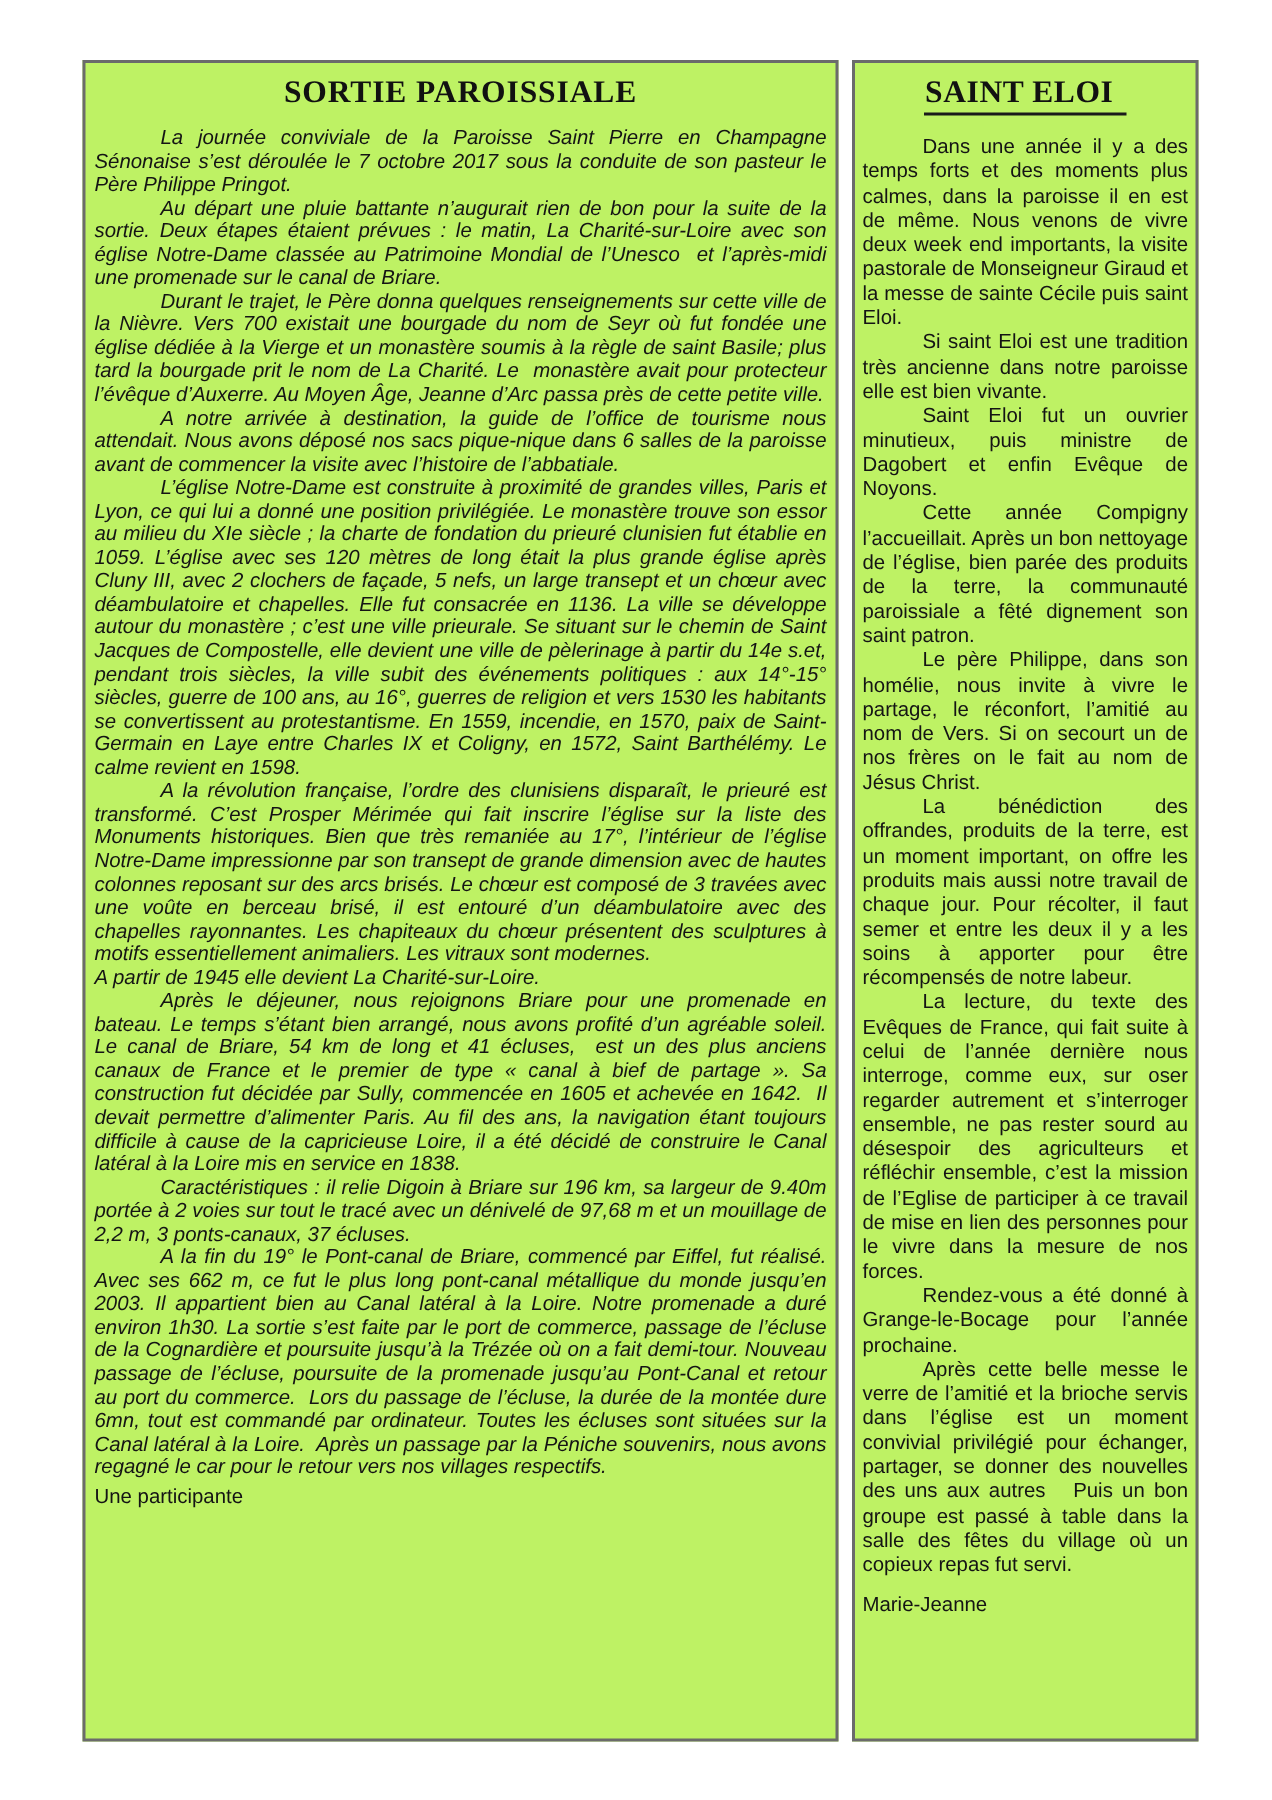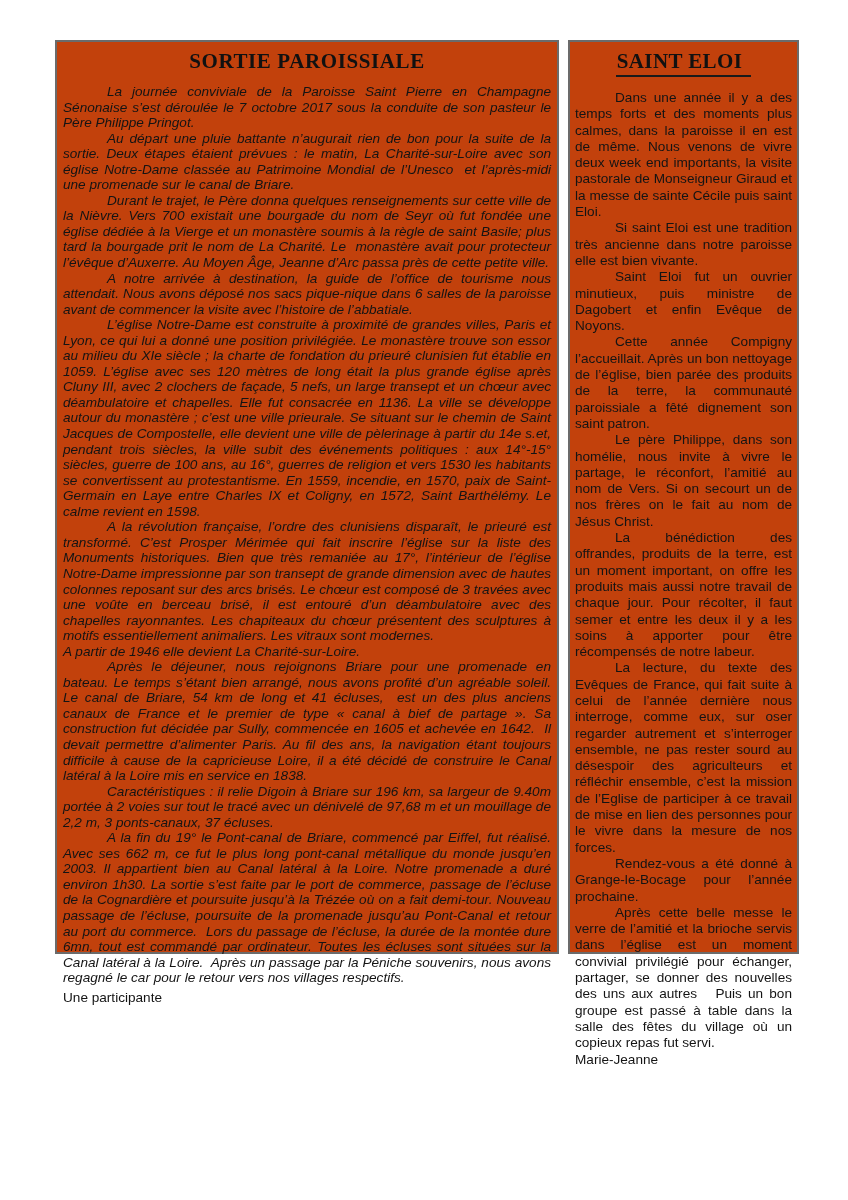--- a/index.html
+++ b/index.html
@@ -10,24 +10,24 @@
   .page {
     position: relative;
     width: 848px;
     height: 1200px;
     background: #ffffff;
     overflow: hidden;
   }
   .box {
     position: absolute;
     top: 40px;
-    height: 914px;
+    height: 1121px;
     box-sizing: border-box;
     border: 2px solid #6b6b6b;
-    background: #c2410c;
+    background: #bef264;
     color: #141414;
     font-family: "Liberation Sans", sans-serif;
     font-size: 13.6px;
   }
   .box.left {
     left: 55px;
     width: 504px;
     padding: 5px 6px 6px 6px;
   }
   .box.right {
@@ -71,21 +71,21 @@
     line-height: 16.3px;
     text-indent: 40px;
   }
   .para.no-indent {
     text-indent: 0;
   }
   .signature {
     margin: 4px 2px 0 0;
   }
   .left .signature { line-height: 15.55px; }
-  .right .signature { line-height: 16.3px; margin-top: 0; }
+  .right .signature { line-height: 16.3px; margin-top: 10px; }
 </style>
 </head>
 <body>
 
 <div class="page">
 
   <section class="box left">
     <h1 class="title-left">SORTIE PAROISSIALE</h1>
     <div class="paragraphs">
 
@@ -94,21 +94,21 @@
         <p class="para">Au départ une pluie battante n’augurait rien de bon pour la suite de la sortie. Deux étapes étaient prévues : le matin, La Charité-sur-Loire avec son église Notre-Dame classée au Patrimoine Mondial de l’Unesco&nbsp; et l’après-midi une promenade sur le canal de Briare.</p>
 
         <p class="para">Durant le trajet, le Père donna quelques renseignements sur cette ville de la Nièvre. Vers 700 existait une bourgade du nom de Seyr où fut fondée une église dédiée à la Vierge et un monastère soumis à la règle de saint Basile; plus tard la bourgade prit le nom de La Charité. Le&nbsp; monastère avait pour protecteur l’évêque d’Auxerre. Au Moyen Âge, Jeanne d’Arc passa près de cette petite ville.</p>
 
         <p class="para">A notre arrivée à destination, la guide de l’office de tourisme nous attendait. Nous avons déposé nos sacs pique-nique dans 6 salles de la paroisse avant de commencer la visite avec l’histoire de l’abbatiale.</p>
 
         <p class="para">L’église Notre-Dame est construite à proximité de grandes villes, Paris et Lyon, ce qui lui a donné une position privilégiée. Le monastère trouve son essor au milieu du XIe siècle ; la charte de fondation du prieuré clunisien fut établie en 1059. L’église avec ses 120 mètres de long était la plus grande église après Cluny III, avec 2 clochers de façade, 5 nefs, un large transept et un chœur avec déambulatoire et chapelles. Elle fut consacrée en 1136. La ville se développe autour du monastère ; c’est une ville prieurale. Se situant sur le chemin de Saint Jacques de Compostelle, elle devient une ville de pèlerinage à partir du 14e s.et, pendant trois siècles, la ville subit des événements politiques : aux 14°-15° siècles, guerre de 100 ans, au 16°, guerres de religion et vers 1530 les habitants se convertissent au protestantisme. En 1559, incendie, en 1570, paix de Saint-Germain en Laye entre Charles IX et Coligny, en 1572, Saint Barthélémy. Le calme revient en 1598.</p>
 
         <p class="para">A la révolution française, l’ordre des clunisiens disparaît, le prieuré est transformé. C’est Prosper Mérimée qui fait inscrire l’église sur la liste des Monuments historiques. Bien que très remaniée au 17°, l’intérieur de l’église Notre-Dame impressionne par son transept de grande dimension avec de hautes colonnes reposant sur des arcs brisés. Le chœur est composé de 3 travées avec une voûte en berceau brisé, il est entouré d’un déambulatoire avec des chapelles rayonnantes. Les chapiteaux du chœur présentent des sculptures à motifs essentiellement animaliers. Les vitraux sont modernes.</p>
 
-        <p class="para no-indent">A partir de 1946 elle devient La Charité-sur-Loire.</p>
+        <p class="para no-indent">A partir de 1945 elle devient La Charité-sur-Loire.</p>
 
         <p class="para">Après le déjeuner, nous rejoignons Briare pour une promenade en bateau. Le temps s’étant bien arrangé, nous avons profité d’un agréable soleil. Le canal de Briare, 54 km de long et 41 écluses,&nbsp; est un des plus anciens canaux de France et le premier de type « canal à bief de partage ». Sa construction fut décidée par Sully, commencée en 1605 et achevée en 1642.&nbsp; Il devait permettre d’alimenter Paris. Au fil des ans, la navigation étant toujours difficile à cause de la capricieuse Loire, il a été décidé de construire le Canal latéral à la Loire mis en service en 1838.</p>
 
         <p class="para">Caractéristiques : il relie Digoin à Briare&nbsp;sur 196 km, sa largeur de 9.40m portée à 2 voies sur tout le tracé avec un dénivelé de 97,68 m et un mouillage de 2,2 m, 3 ponts-canaux, 37 écluses.</p>
 
         <p class="para">A la fin du 19° le Pont-canal de Briare, commencé par Eiffel, fut réalisé. Avec ses 662 m, ce fut le plus long pont-canal métallique du monde jusqu’en 2003. Il appartient bien au Canal latéral à la Loire. Notre promenade a duré environ 1h30. La sortie s’est faite par le port de commerce, passage de l’écluse de la Cognardière et poursuite jusqu’à la Trézée où on a fait demi-tour. Nouveau passage de l’écluse, poursuite de la promenade jusqu’au Pont-Canal et retour au port du commerce.&nbsp; Lors du passage de l’écluse, la durée de la montée dure 6mn, tout est commandé par ordinateur. Toutes les écluses sont situées sur la Canal latéral à la Loire.&nbsp; Après un passage par la Péniche souvenirs, nous avons regagné le car pour le retour vers nos villages respectifs.</p>
       </div>
     <p class="signature">Une participante</p>
   </section>
 

